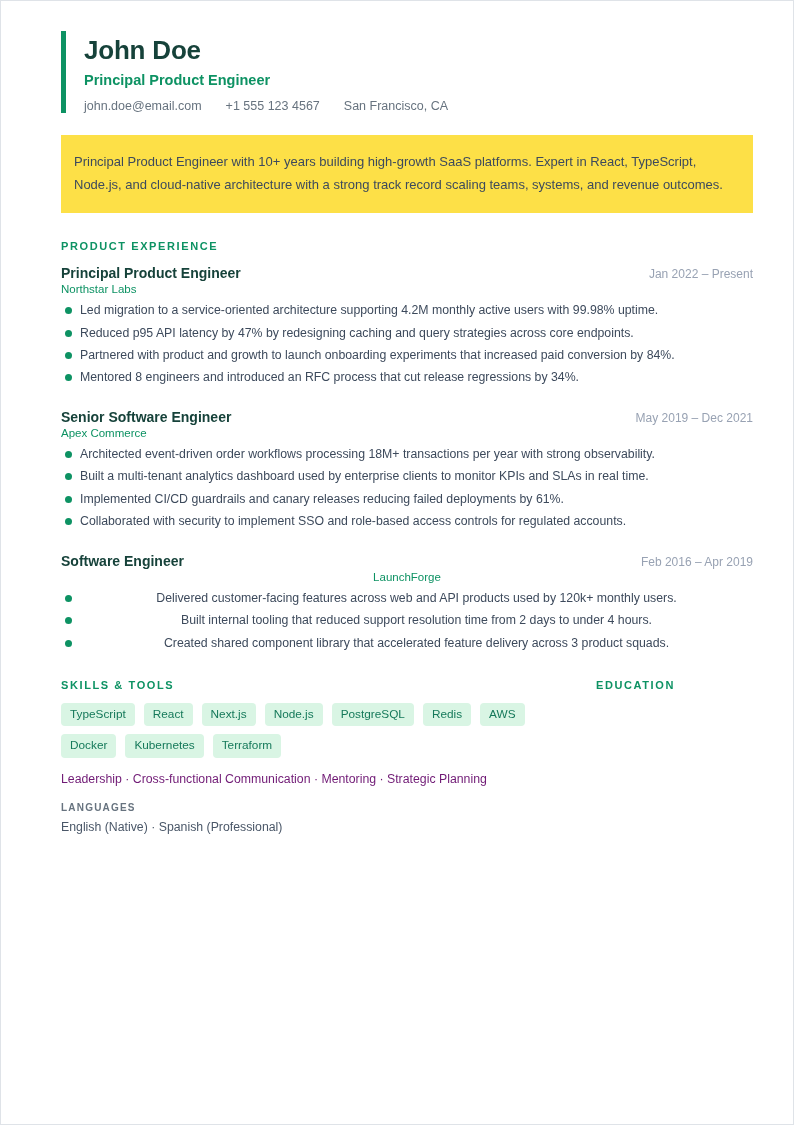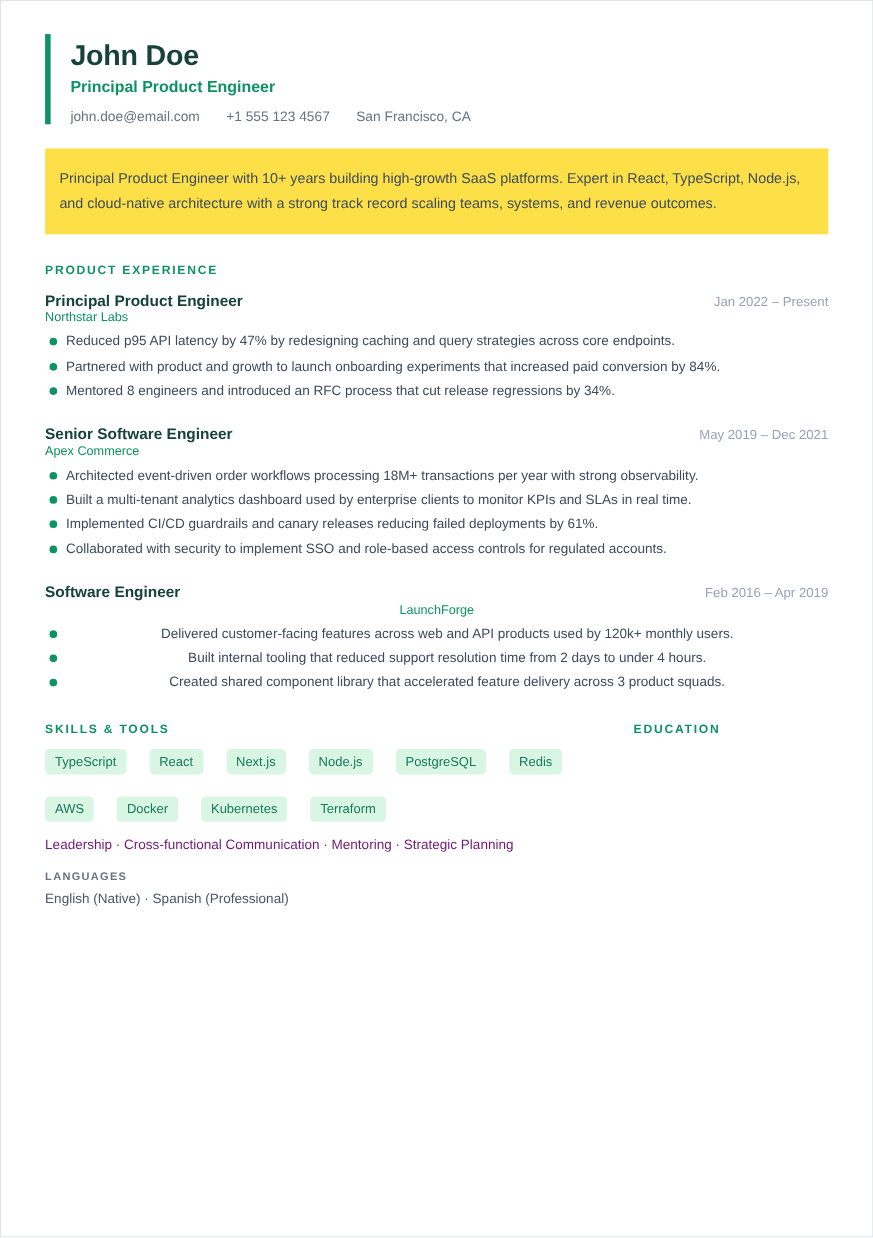--- a/index.html
+++ b/index.html
@@ -12,21 +12,21 @@
     height: 1125px;
     font-family: "Liberation Sans", sans-serif;
     -webkit-font-smoothing: antialiased;
   }
   .page {
     box-sizing: border-box;
     width: 794px;
     height: 1125px;
     background: #ffffff;
     border: 1px solid #dfe3e8;
-    padding: 30px 40px 0 40px;
+    padding: 30px 40px 0 60px;
     overflow: hidden;
   }
 
   
   .header {
     display: flex;
     align-items: stretch;
     margin-bottom: 22px;
   }
   .header-bar {
@@ -134,21 +134,20 @@
     display: flex;
     margin-top: 26px;
   }
   .col-left { width: 500px; flex: 0 0 500px; }
   .col-right { flex: 1; padding-left: 35px; }
 
   .chips {
     display: flex;
     flex-wrap: wrap;
     margin-bottom: 4px;
-    gap: 12px;
   }
   .chip {
     background: #d9f5e4;
     color: #15795a;
     font-size: 11.8px;
     padding: 4px 9px 5px 9px;
     border-radius: 4px;
     margin: 0 9px 8px 0;
     line-height: 1.2;
   }
@@ -211,20 +210,21 @@
   <div>
     <div class="section-heading">PRODUCT EXPERIENCE</div>
     <div id="jobs-container">
         <div class="job">
           <div class="job-head">
             <div class="job-title">Principal Product Engineer</div>
             <div class="job-dates">Jan 2022 – Present</div>
           </div>
           <div class="job-company">Northstar Labs</div>
           <ul class="bullets">
+            <li>Led migration to a service-oriented architecture supporting 4.2M monthly active users with 99.98% uptime.</li>
             <li>Reduced p95 API latency by 47% by redesigning caching and query strategies across core endpoints.</li>
             <li>Partnered with product and growth to launch onboarding experiments that increased paid conversion by 84%.</li>
             <li>Mentored 8 engineers and introduced an RFC process that cut release regressions by 34%.</li>
           </ul>
         </div>
         <div class="job">
           <div class="job-head">
             <div class="job-title">Senior Software Engineer</div>
             <div class="job-dates">May 2019 – Dec 2021</div>
           </div>

